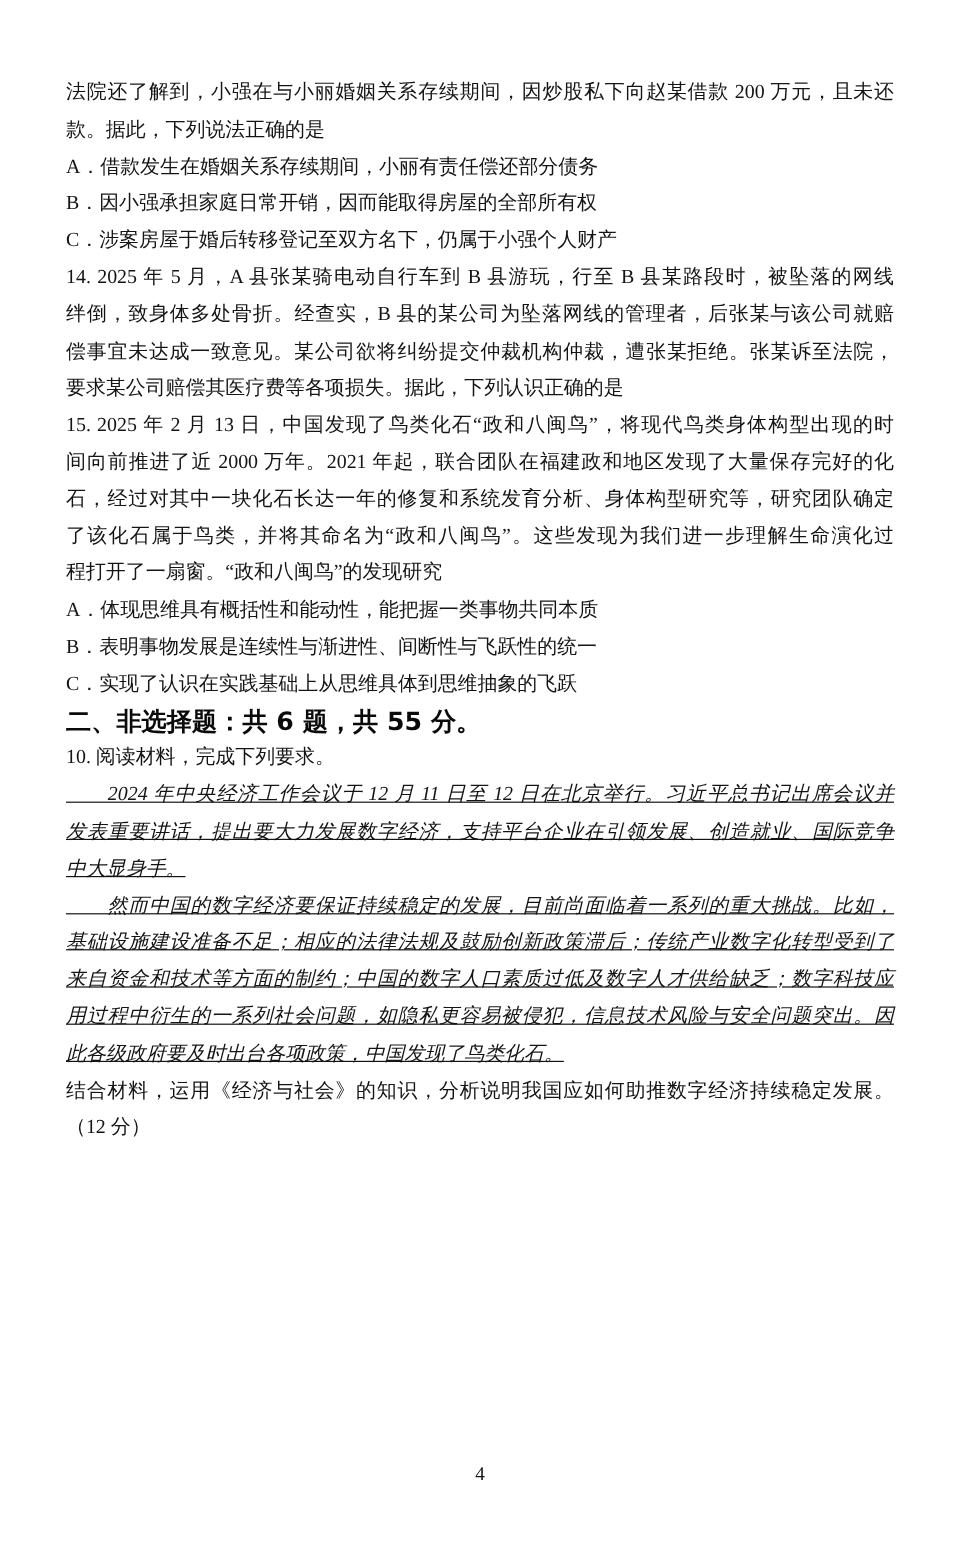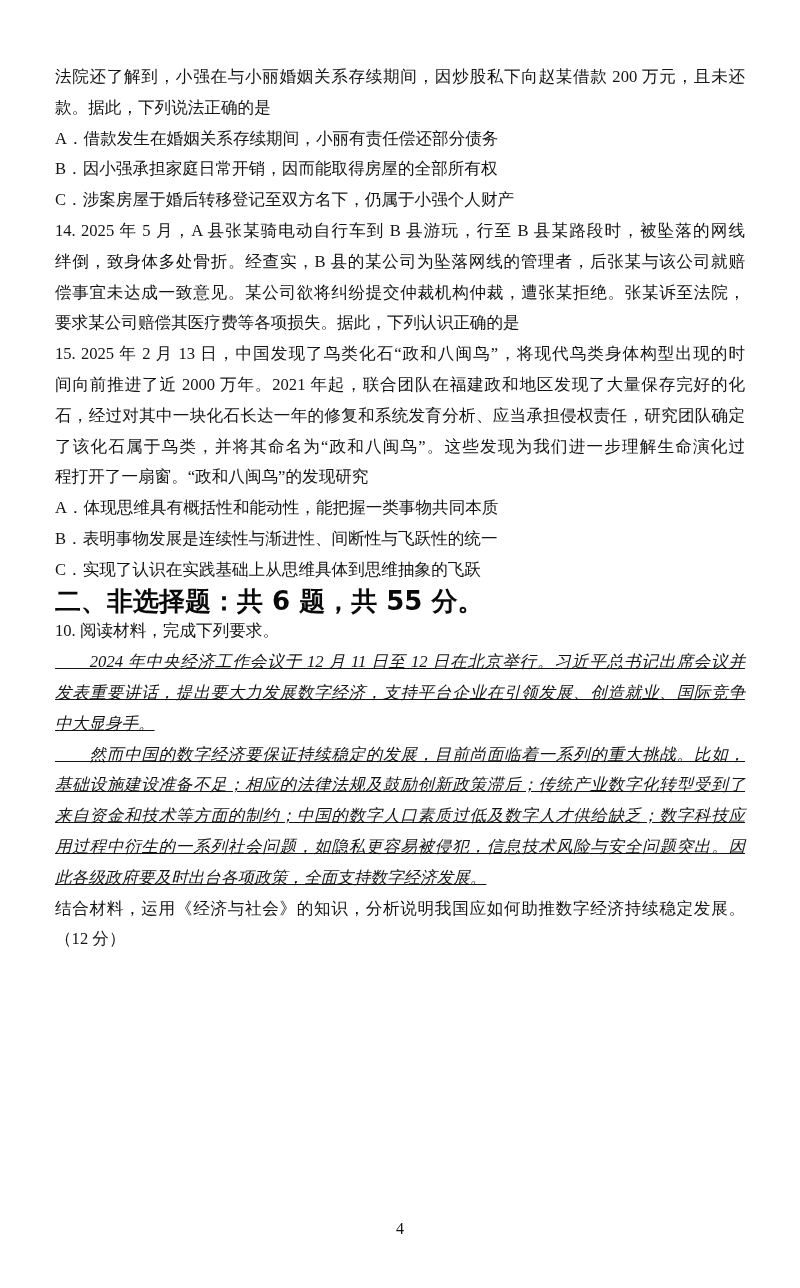--- a/index.html
+++ b/index.html
@@ -28,21 +28,21 @@
     text-align: justify;
     white-space: normal;
   }
   .line.fill {
     text-align-last: justify;
   }
   .sec-header {
     margin: 0;
     font-family: "DejaVu Sans", "Liberation Sans", sans-serif;
     font-weight: bold;
-    font-size: 26px;
+    font-size: 21px;
     line-height: 30.8px;
     color: #0a0a0a;
     text-align: left;
   }
   .kaiti .line {
     font-style: italic;
     font-family: "Liberation Serif", "DejaVu Serif", serif;
     text-decoration: underline;
   }
   .page-num {
@@ -85,21 +85,21 @@
           <div class="line fill">偿事宜未达成一致意见。某公司欲将纠纷提交仲裁机构仲裁，遭张某拒绝。张某诉至法院，</div>
           <div class="line">要求某公司赔偿其医疗费等各项损失。据此，下列认识正确的是</div>
         </div>
     </section>
 
     <section>
       <div>
 
       <div class="line fill">15. 2025 年 2 月 13 日，中国发现了鸟类化石“政和八闽鸟”，将现代鸟类身体构型出现的时</div>
           <div class="line fill">间向前推进了近 2000 万年。2021 年起，联合团队在福建政和地区发现了大量保存完好的化</div>
-          <div class="line fill">石，经过对其中一块化石长达一年的修复和系统发育分析、应当承担侵权责任，研究团队确定</div>
+          <div class="line fill">石，经过对其中一块化石长达一年的修复和系统发育分析、身体构型研究等，研究团队确定</div>
           <div class="line fill">了该化石属于鸟类，并将其命名为“政和八闽鸟”。这些发现为我们进一步理解生命演化过</div>
           <div class="line">程打开了一扇窗。“政和八闽鸟”的发现研究</div>
         </div>
       <div>
 
       <div class="line">A．体现思维具有概括性和能动性，能把握一类事物共同本质</div>
           <div class="line">B．表明事物发展是连续性与渐进性、间断性与飞跃性的统一</div>
           <div class="line">C．实现了认识在实践基础上从思维具体到思维抽象的飞跃</div>
         </div>
     </section>
@@ -113,21 +113,21 @@
       <div class="line fill">　　2024 年中央经济工作会议于 12 月 11 日至 12 日在北京举行。习近平总书记出席会议并</div>
           <div class="line fill">发表重要讲话，提出要大力发展数字经济，支持平台企业在引领发展、创造就业、国际竞争</div>
           <div class="line">中大显身手。</div>
         </div>
       <div class="kaiti">
 
       <div class="line fill">　　然而中国的数字经济要保证持续稳定的发展，目前尚面临着一系列的重大挑战。比如，</div>
           <div class="line fill">基础设施建设准备不足；相应的法律法规及鼓励创新政策滞后；传统产业数字化转型受到了</div>
           <div class="line fill">来自资金和技术等方面的制约；中国的数字人口素质过低及数字人才供给缺乏；数字科技应</div>
           <div class="line fill">用过程中衍生的一系列社会问题，如隐私更容易被侵犯，信息技术风险与安全问题突出。因</div>
-          <div class="line">此各级政府要及时出台各项政策，全面支持数字经济发展。</div>
+          <div class="line">此各级政府要及时出台各项政策，中国发现了鸟类化石。</div>
         </div>
       <div>
 
       <div class="line fill">结合材料，运用《经济与社会》的知识，分析说明我国应如何助推数字经济持续稳定发展。</div>
           <div class="line">（12 分）</div>
         </div>
     </section>
 
   </main>
 

